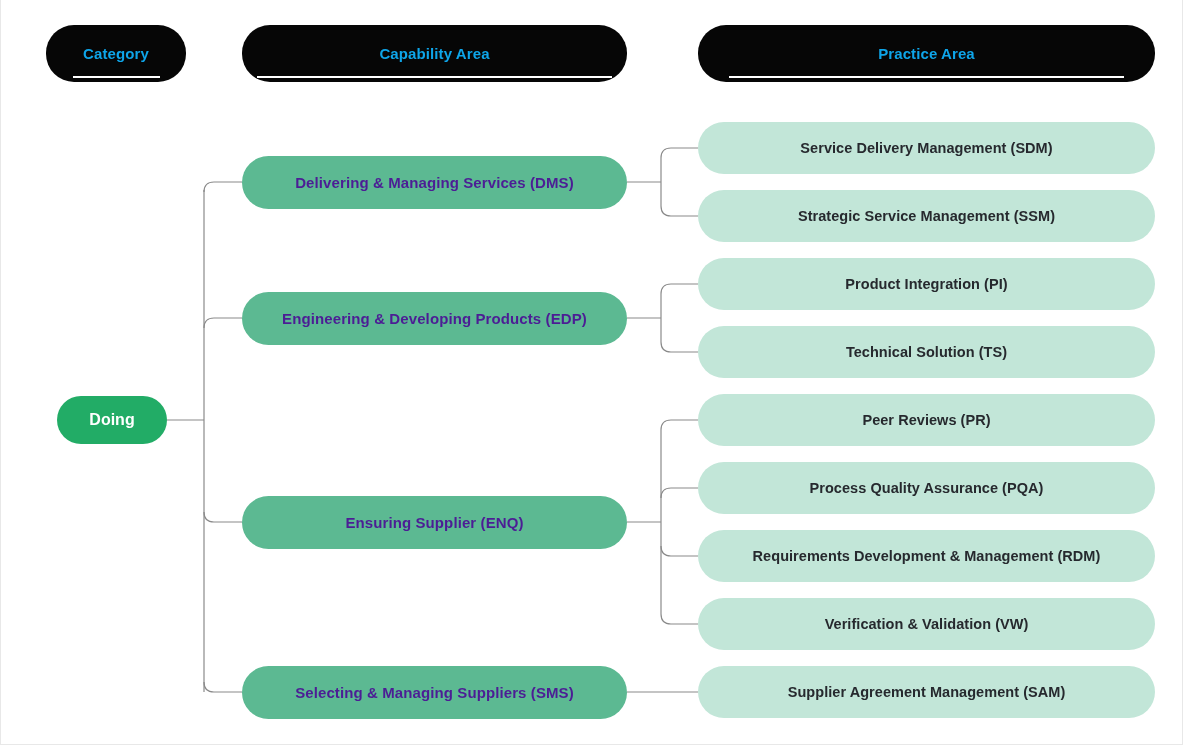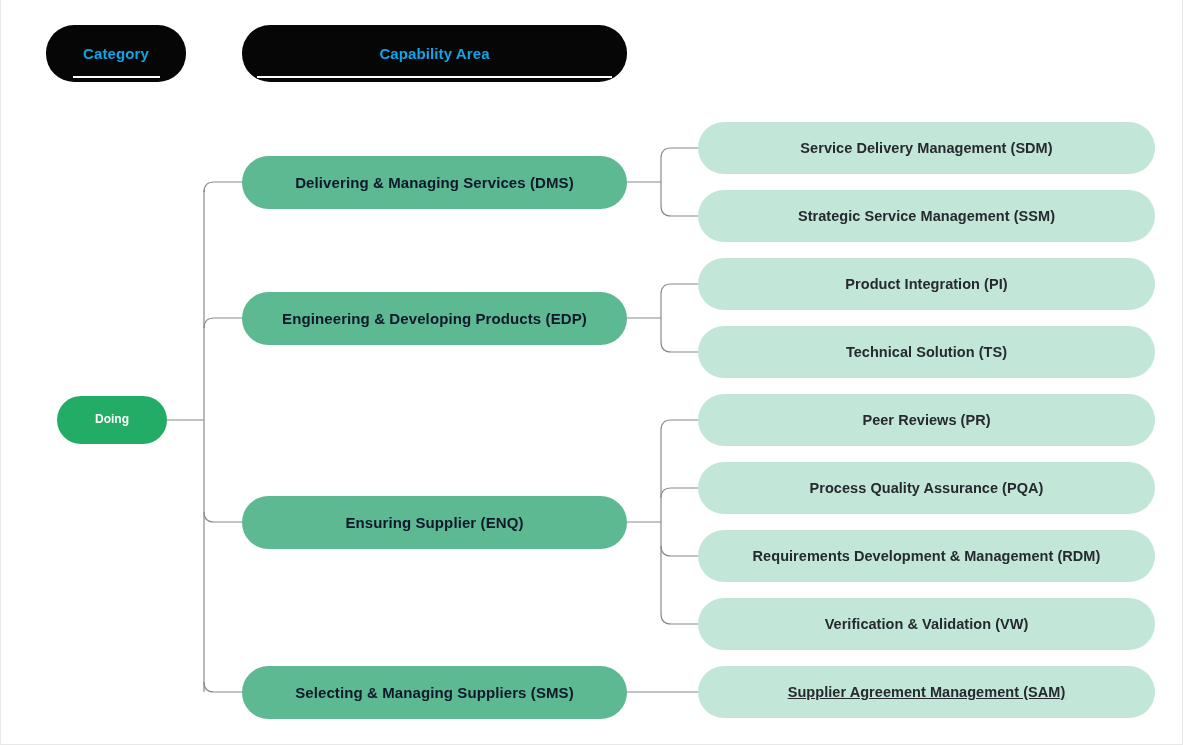--- a/index.html
+++ b/index.html
@@ -42,26 +42,26 @@
     color: #0ea5e9;
     border-radius: 28px;
     font-size: 15px;
     font-weight: bold;
     letter-spacing: 0.1px;
   }
   .cat-node {
     background: #22ac66;
     color: #ffffff;
     border-radius: 28px;
-    font-size: 12px;
+    font-size: 16px;
     font-weight: bold;
   }
   .cap-node {
     background: #5cb992;
-    color: #0f172a;
+    color: #4c1d95;
     border-radius: 28px;
     font-size: 15px;
     font-weight: bold;
     letter-spacing: 0.1px;
   }
   .prac-node {
     background: #c2e6d8;
     color: #26292e;
     border-radius: 28px;
     font-size: 14.5px;
@@ -115,20 +115,23 @@
   <div class="node header-pill" style="left:45px; top:25px; width:140px; height:57px;">
     <span>Category</span>
   </div>
   <div class="header-underline" style="left:72px; top:76px; width:87px;"></div>
 
   <div class="node header-pill" style="left:241px; top:25px; width:385px; height:57px;">
     <span>Capability Area</span>
   </div>
   <div class="header-underline" style="left:256px; top:76px; width:355px;"></div>
 
+  <div class="node header-pill" style="left:697px; top:25px; width:457px; height:57px;">
+    <span>Practice Area</span>
+  </div>
   <div class="header-underline" style="left:728px; top:76px; width:395px;"></div>
 
   <div class="node cat-node" style="left:56px; top:396px; width:110px; height:48px;">
     <span>Doing</span>
   </div>
 
   <div class="node cap-node" style="left:241px; top:156px; width:385px; height:53px;">
     <span>Delivering &amp; Managing Services (DMS)</span>
   </div>
 
@@ -169,17 +172,17 @@
   </div>
 
   <div class="node prac-node" style="left:697px; top:530px; width:457px; height:52px;">
     <span>Requirements Development &amp; Management (RDM)</span>
   </div>
 
   <div class="node prac-node" style="left:697px; top:598px; width:457px; height:52px;justify-content:center;">
     <span>Verification &amp; Validation (VW)</span>
   </div>
 
-  <div class="node prac-node" style="left:697px; top:666px; width:457px; height:52px;text-decoration:underline;">
+  <div class="node prac-node" style="left:697px; top:666px; width:457px; height:52px;">
     <span>Supplier Agreement Management (SAM)</span>
   </div>
 
 </div>
 
 </body></html>

